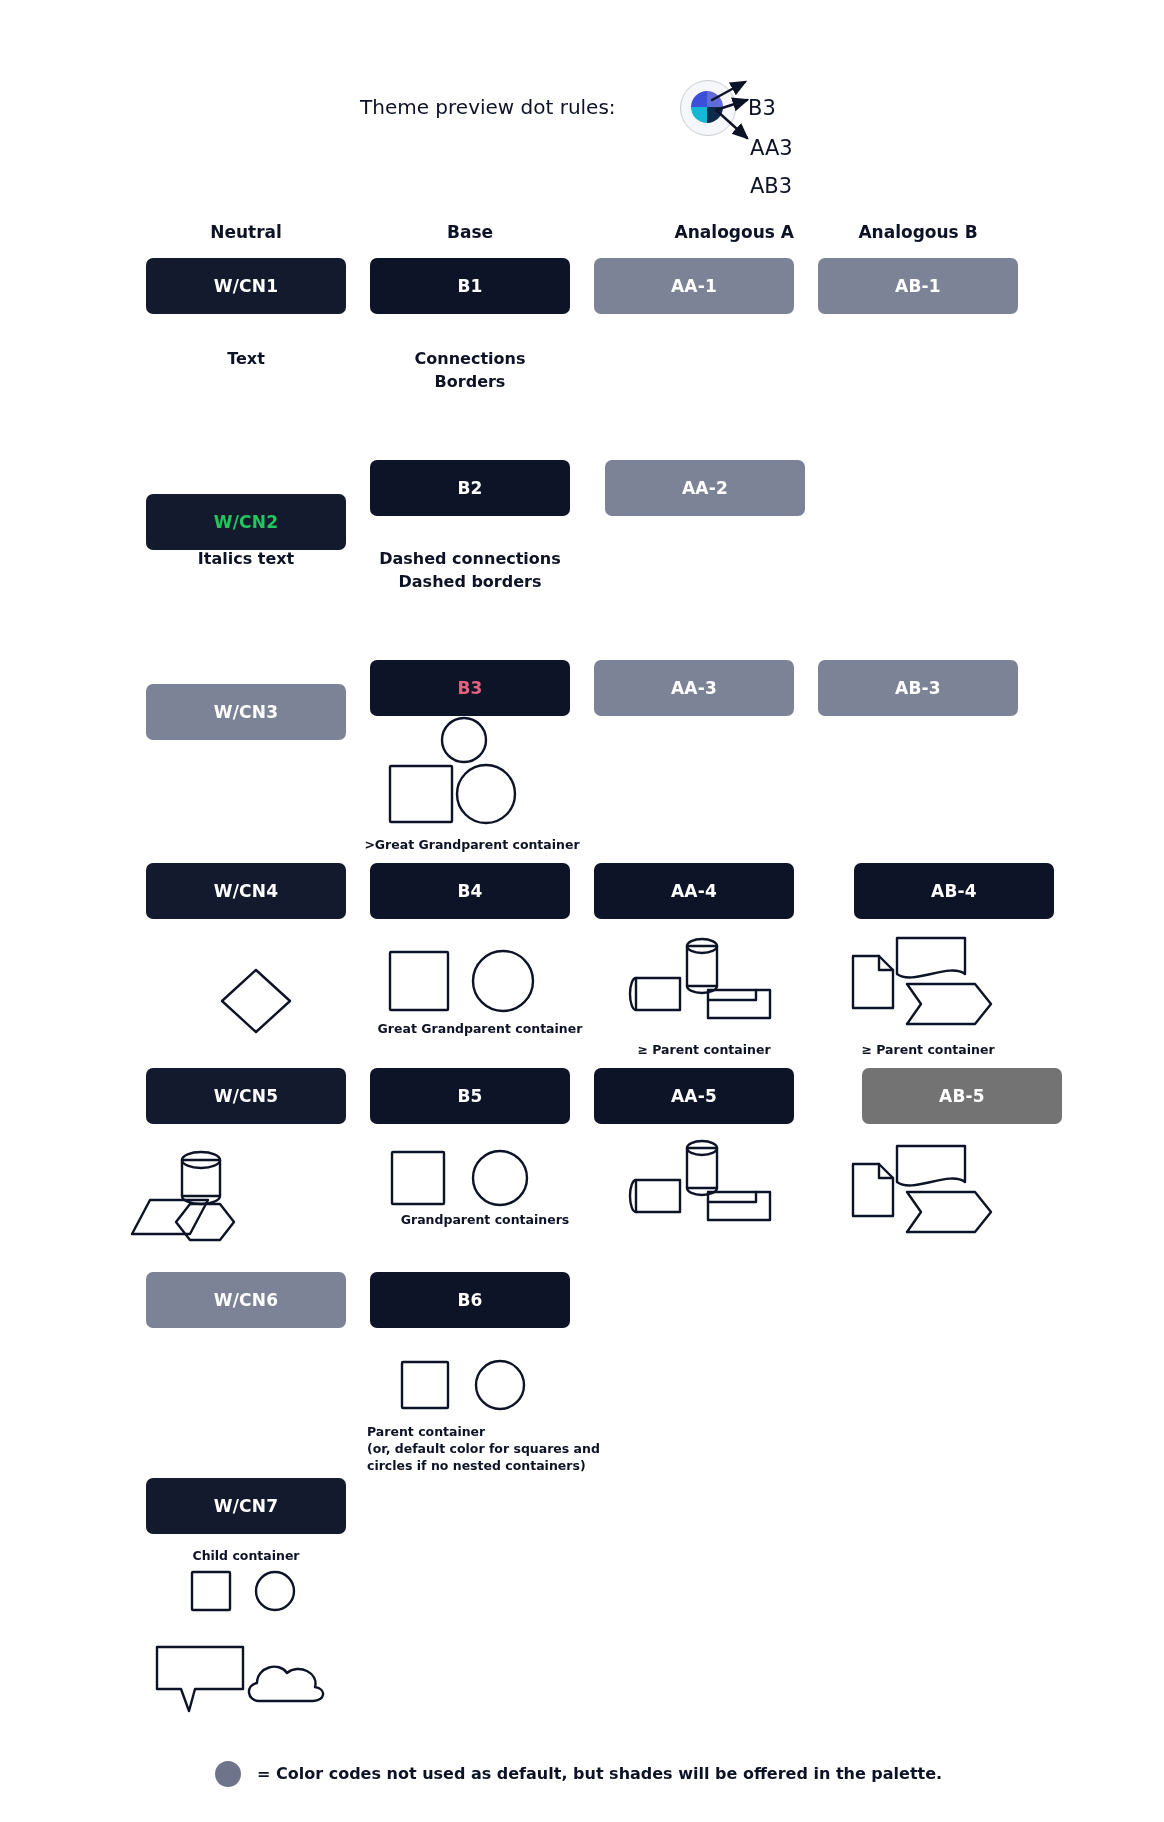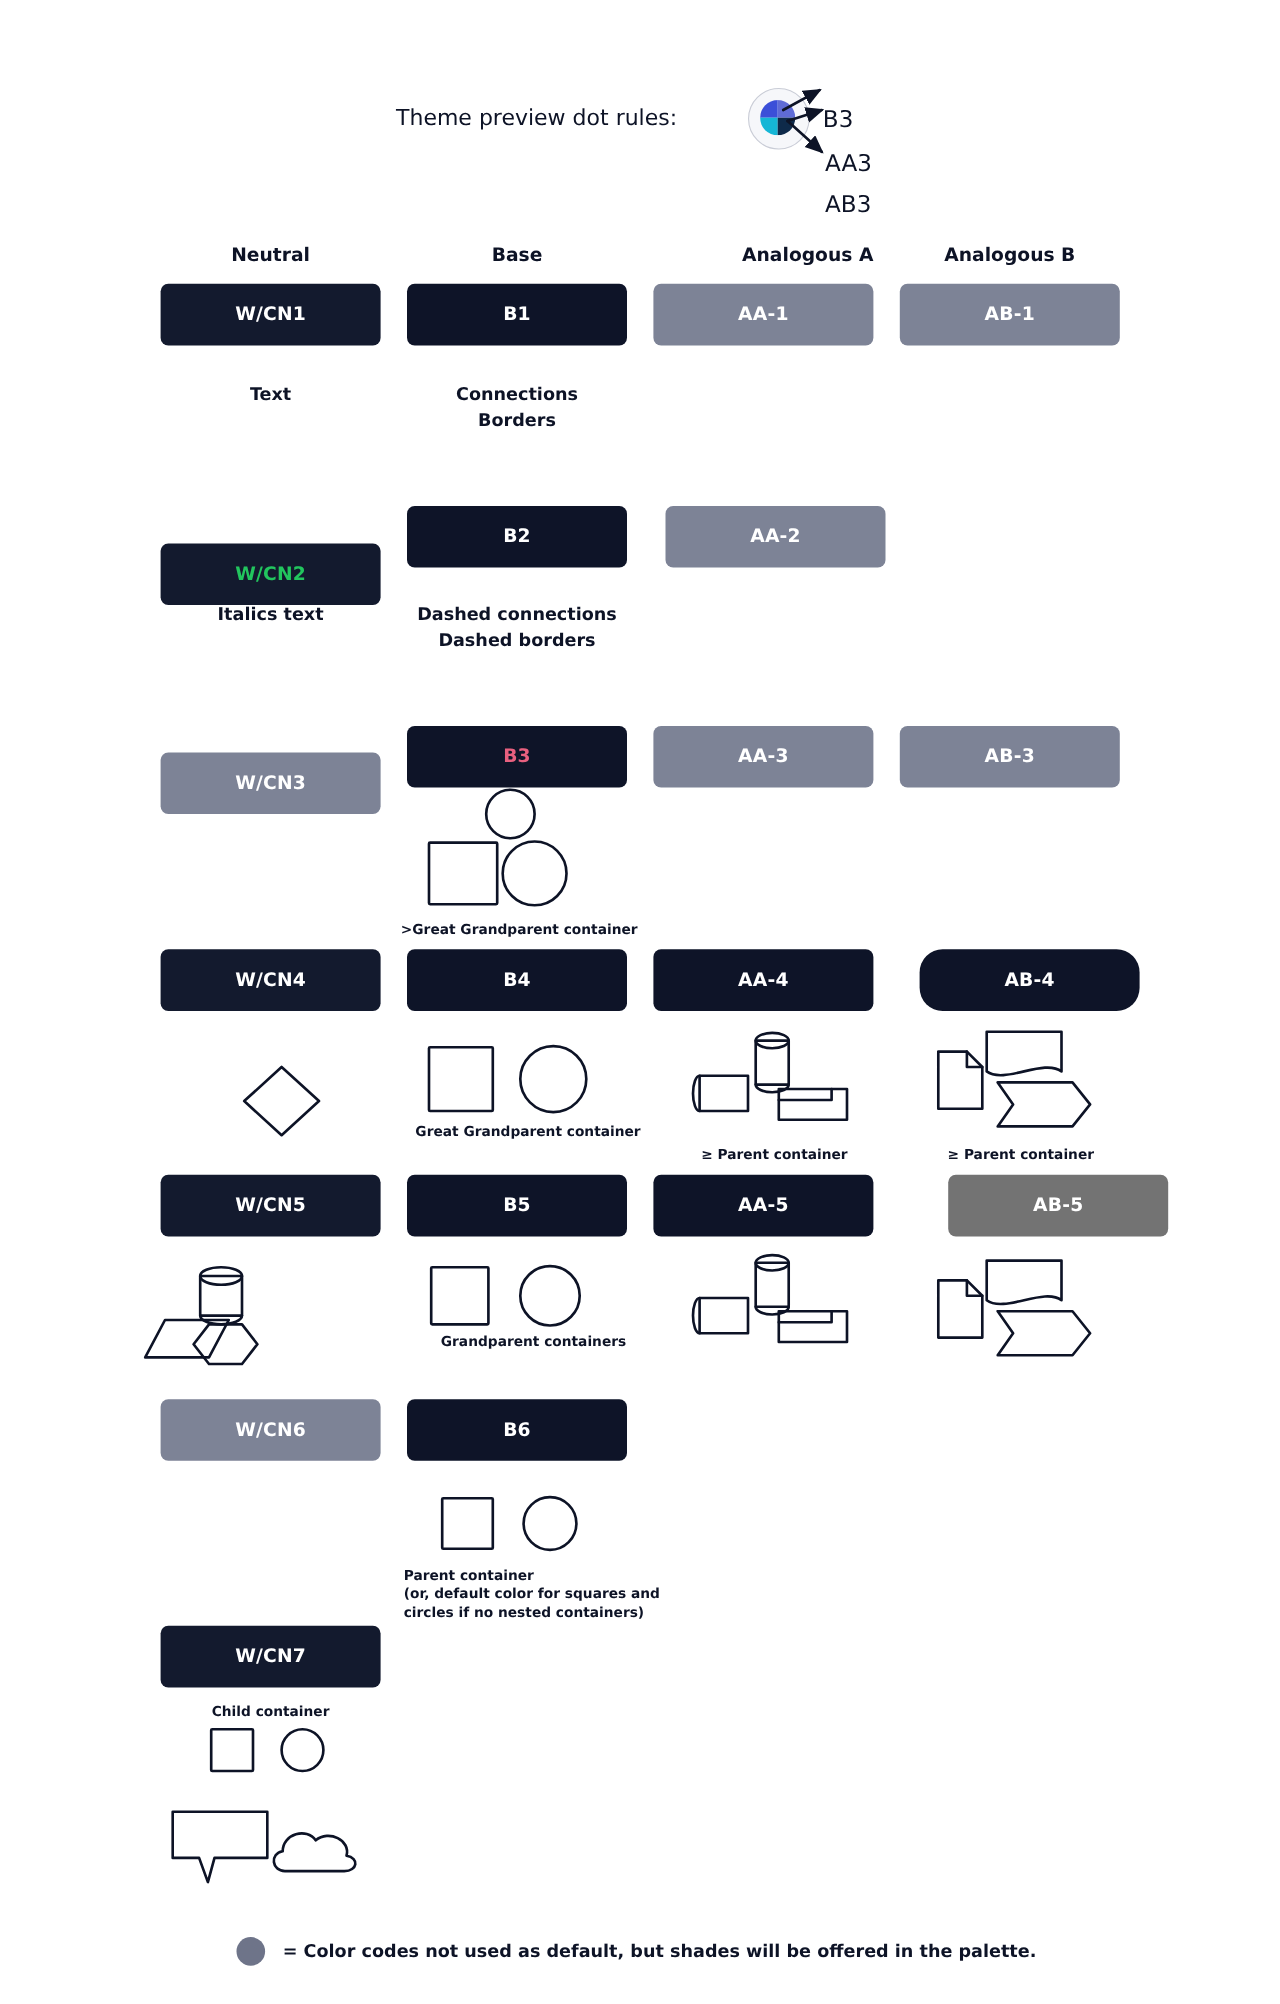--- a/index.html
+++ b/index.html
@@ -221,21 +221,21 @@
   <svg class="shape" style="left:382px; top:718px;" width="170" height="120">
     <circle cx="82" cy="22" r="22" class="stroke"></circle>
     <rect x="8" y="48" width="62" height="56" rx="1" class="stroke"></rect>
     <circle cx="104" cy="76" r="29" class="stroke"></circle>
   </svg>
   <div class="small-cap center" style="left:352px; top:837px;">&gt;Great Grandparent container</div>
 
   <div class="swatch" style="left:146px; top:863px; background:#131a2e; color:#ffffff;">W/CN4</div>
   <div class="swatch" style="left:370px; top:863px; background:#0e1428; color:#ffffff;">B4</div>
   <div class="swatch" style="left:594px; top:863px; background:#0e1428; color:#ffffff;">AA-4</div>
-  <div class="swatch" style="left:836px; top:863px; background:#0e1428; color:#ffffff;border-radius:21px;">AB-4</div>
+  <div class="swatch" style="left:854px; top:863px; background:#0e1428; color:#ffffff;">AB-4</div>
 
   <svg class="shape" style="left:218px; top:968px;" width="80" height="68">
     <path d="M38,2 L72,33 L38,64 L4,33 Z" class="stroke"></path>
   </svg>
 
   <svg class="shape" style="left:388px; top:950px;" width="150" height="72">
     <rect x="2" y="2" width="58" height="58" rx="1" class="stroke"></rect>
     <circle cx="115" cy="31" r="30" class="stroke"></circle>
   </svg>
   <div class="small-cap center" style="left:360px; top:1021px;">Great Grandparent container</div>

